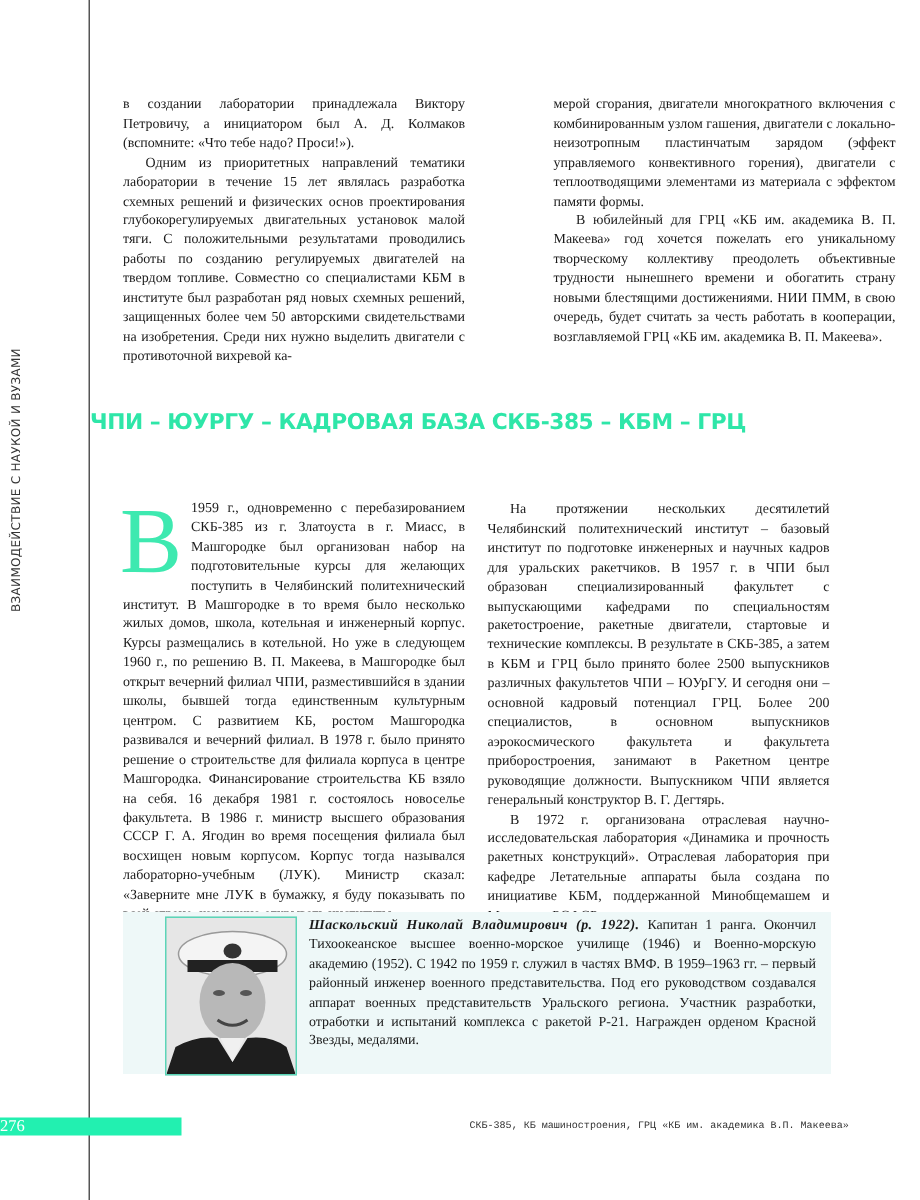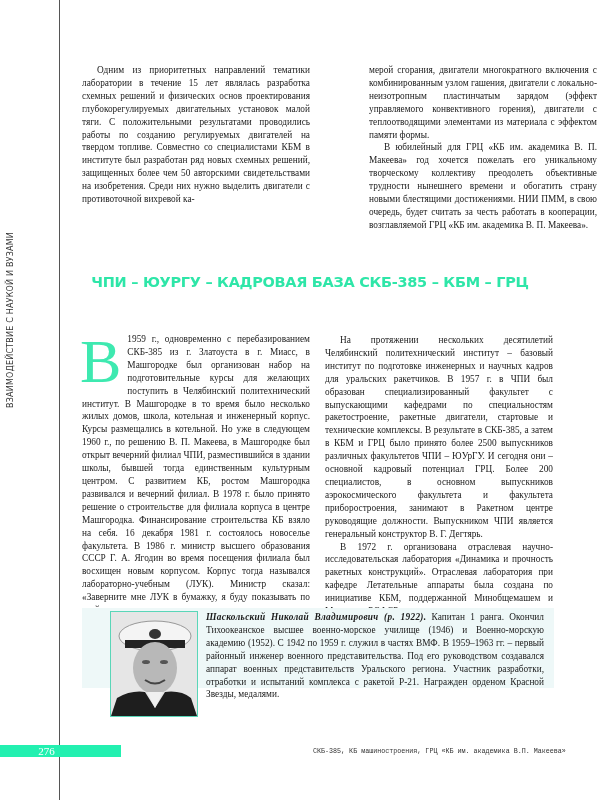--- a/index.html
+++ b/index.html
@@ -13,59 +13,60 @@
       transform-origin: left top; transform: rotate(-90deg) translate(-180px, 0);
       font-family: "DejaVu Sans", sans-serif; font-size: 8px; letter-spacing: 0.2px; color: #333;
       white-space: nowrap; text-align: center;
     }
     .col { position: absolute; font-size: 9.3px; line-height: 12.9px; text-align: justify; hyphens: manual; }
     .col p { margin: 0; }
     .col p.ind { text-indent: 15px; }
     .col-top-left { left: 82px; top: 64px; width: 228px; }
     .col-top-right { left: 325px; top: 64px; width: 228px; margin-left: 44px; }
     .section-title {
-      position: absolute; left: 60px; top: 274px; width: 500px; text-align: center;
+      position: absolute; left: 60px; top: 274px; width: 500px; 
       font-family: "DejaVu Sans", sans-serif; font-weight: bold; font-size: 14.5px;
       color: #2ee6a8; letter-spacing: -0.3px; white-space: nowrap;
     }
     .col-mid-left { left: 82px; top: 333px; width: 228px; }
     .col-mid-right { left: 325px; top: 334px; width: 228px; }
     .dropcap {
       float: left; font-size: 62px; line-height: 48px; height: 52px; color: #3ee9b0;
       margin: 0 6px 0 -2px; padding-top: 4px; font-family: "Liberation Serif", serif;
     }
     .caption-box {
-      position: absolute; left: 82px; top: 608px; width: 472px; height: 80px; background: #eef8f8;
+      position: absolute; left: 82px; top: 608px; width: 472px; height: 108px; background: #eef8f8;
     }
     .photo {
       position: absolute; left: 28px; top: 3px; width: 86px; height: 104px;
       border: 1px solid #5ad6b8; background: #dcdcdc; overflow: hidden;
     }
     .photo svg { display: block; }
     .caption-text {
       position: absolute; left: 124px; top: 3px; width: 338px; font-size: 9.3px; line-height: 12.9px; text-align: justify;
     }
     .caption-text .name { font-weight: bold; font-style: italic; letter-spacing: 0.3px; }
     .page-num {
       position: absolute; left: 0; top: 745px; width: 121px; height: 12px; background: #22f0b0;
-      color: #ffffff; font-size: 11px; line-height: 12px; text-align: center; padding-right: 28px; box-sizing: border-box;
+      color: #ffffff; font-size: 11px; line-height: 12px; text-align: left; padding-right: 28px; box-sizing: border-box;
       font-family: "Liberation Serif", serif;
     }
     .footer-text {
       position: absolute; left: 313px; top: 747px; font-family: Liberation Mono, monospace; font-size: 6.7px; color: #333;
       white-space: nowrap;
     }
   </style>
 </head>
 <body>
 
 <div class="vline"></div>
 <div class="side-label">ВЗАИМОДЕЙСТВИЕ С НАУКОЙ И ВУЗАМИ</div>
 
 <div class="col col-top-left">
+  <p>в создании лаборатории принадлежала Виктору Петровичу, а инициатором был А. Д. Колмаков (вспомните: «Что тебе надо? Проси!»).</p>
   <p class="ind">Одним из приоритетных направлений тематики лаборатории в течение 15 лет являлась разработка схемных решений и физических основ проектирования глубокорегулируемых двигательных установок малой тяги. С положительными результатами проводились работы по созданию регулируемых двигателей на твердом топливе. Совместно со специалистами КБМ в институте был разработан ряд новых схемных решений, защищенных более чем 50 авторскими свидетельствами на изобретения. Среди них нужно выделить двигатели с противоточной вихревой ка-</p>
 </div>
 <div class="col col-top-right">
   <p>мерой сгорания, двигатели многократного включения с комбинированным узлом гашения, двигатели с локально-неизотропным пластинчатым зарядом (эффект управляемого конвективного горения), двигатели с теплоотводящими элементами из материала с эффектом памяти формы.</p>
   <p class="ind">В юбилейный для ГРЦ «КБ им. академика В. П. Макеева» год хочется пожелать его уникальному творческому коллективу преодолеть объективные трудности нынешнего времени и обогатить страну новыми блестящими достижениями. НИИ ПММ, в свою очередь, будет считать за честь работать в кооперации, возглавляемой ГРЦ «КБ им. академика В. П. Макеева».</p>
 </div>
 
 <div class="section-title">ЧПИ – ЮУРГУ – КАДРОВАЯ БАЗА СКБ-385 – КБМ – ГРЦ</div>
 
 <div class="col col-mid-left">

